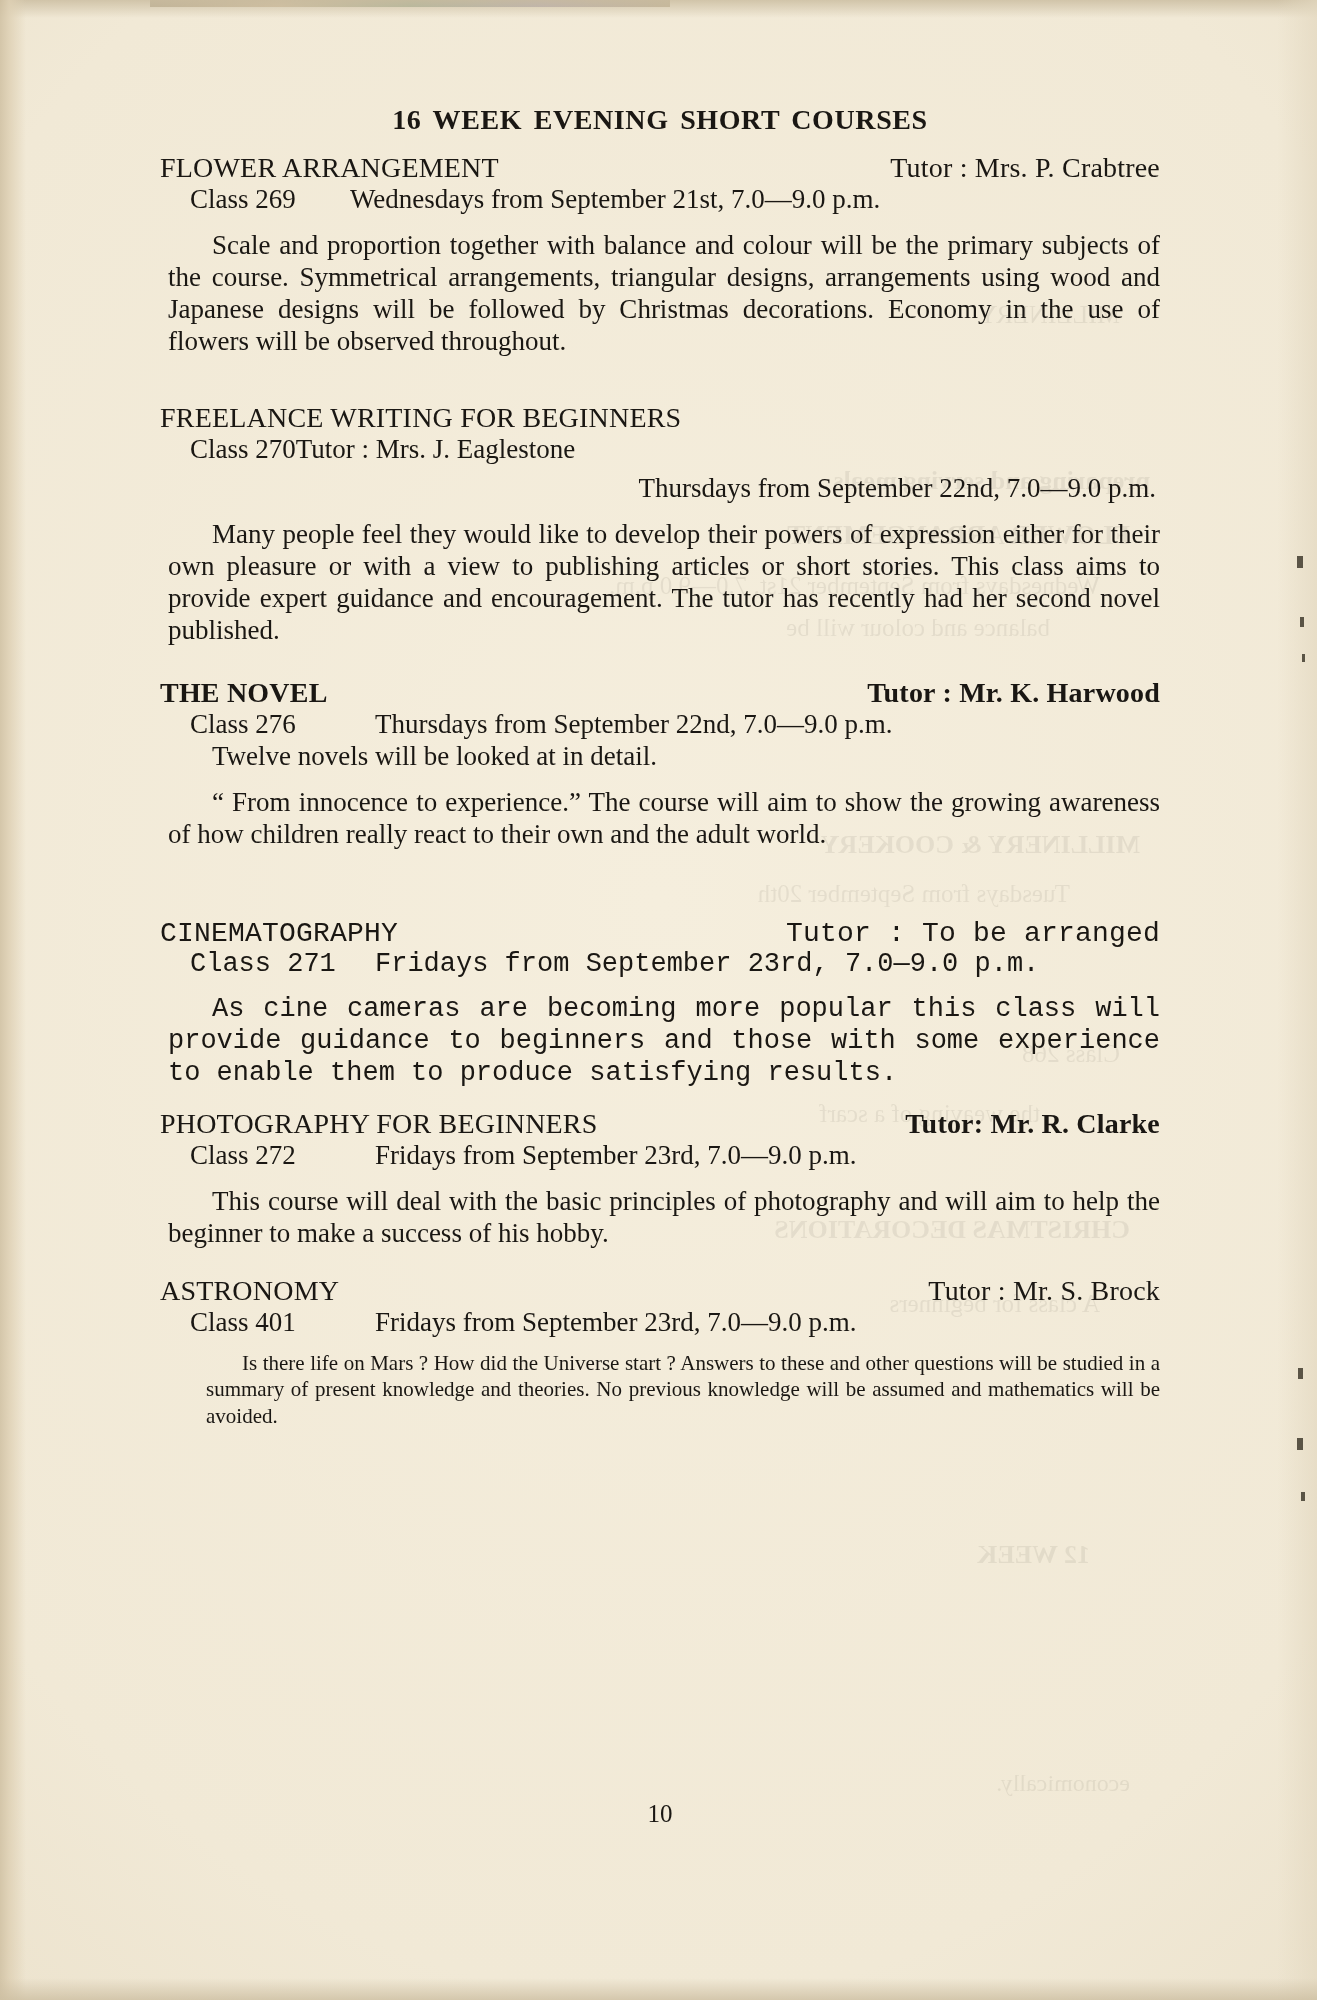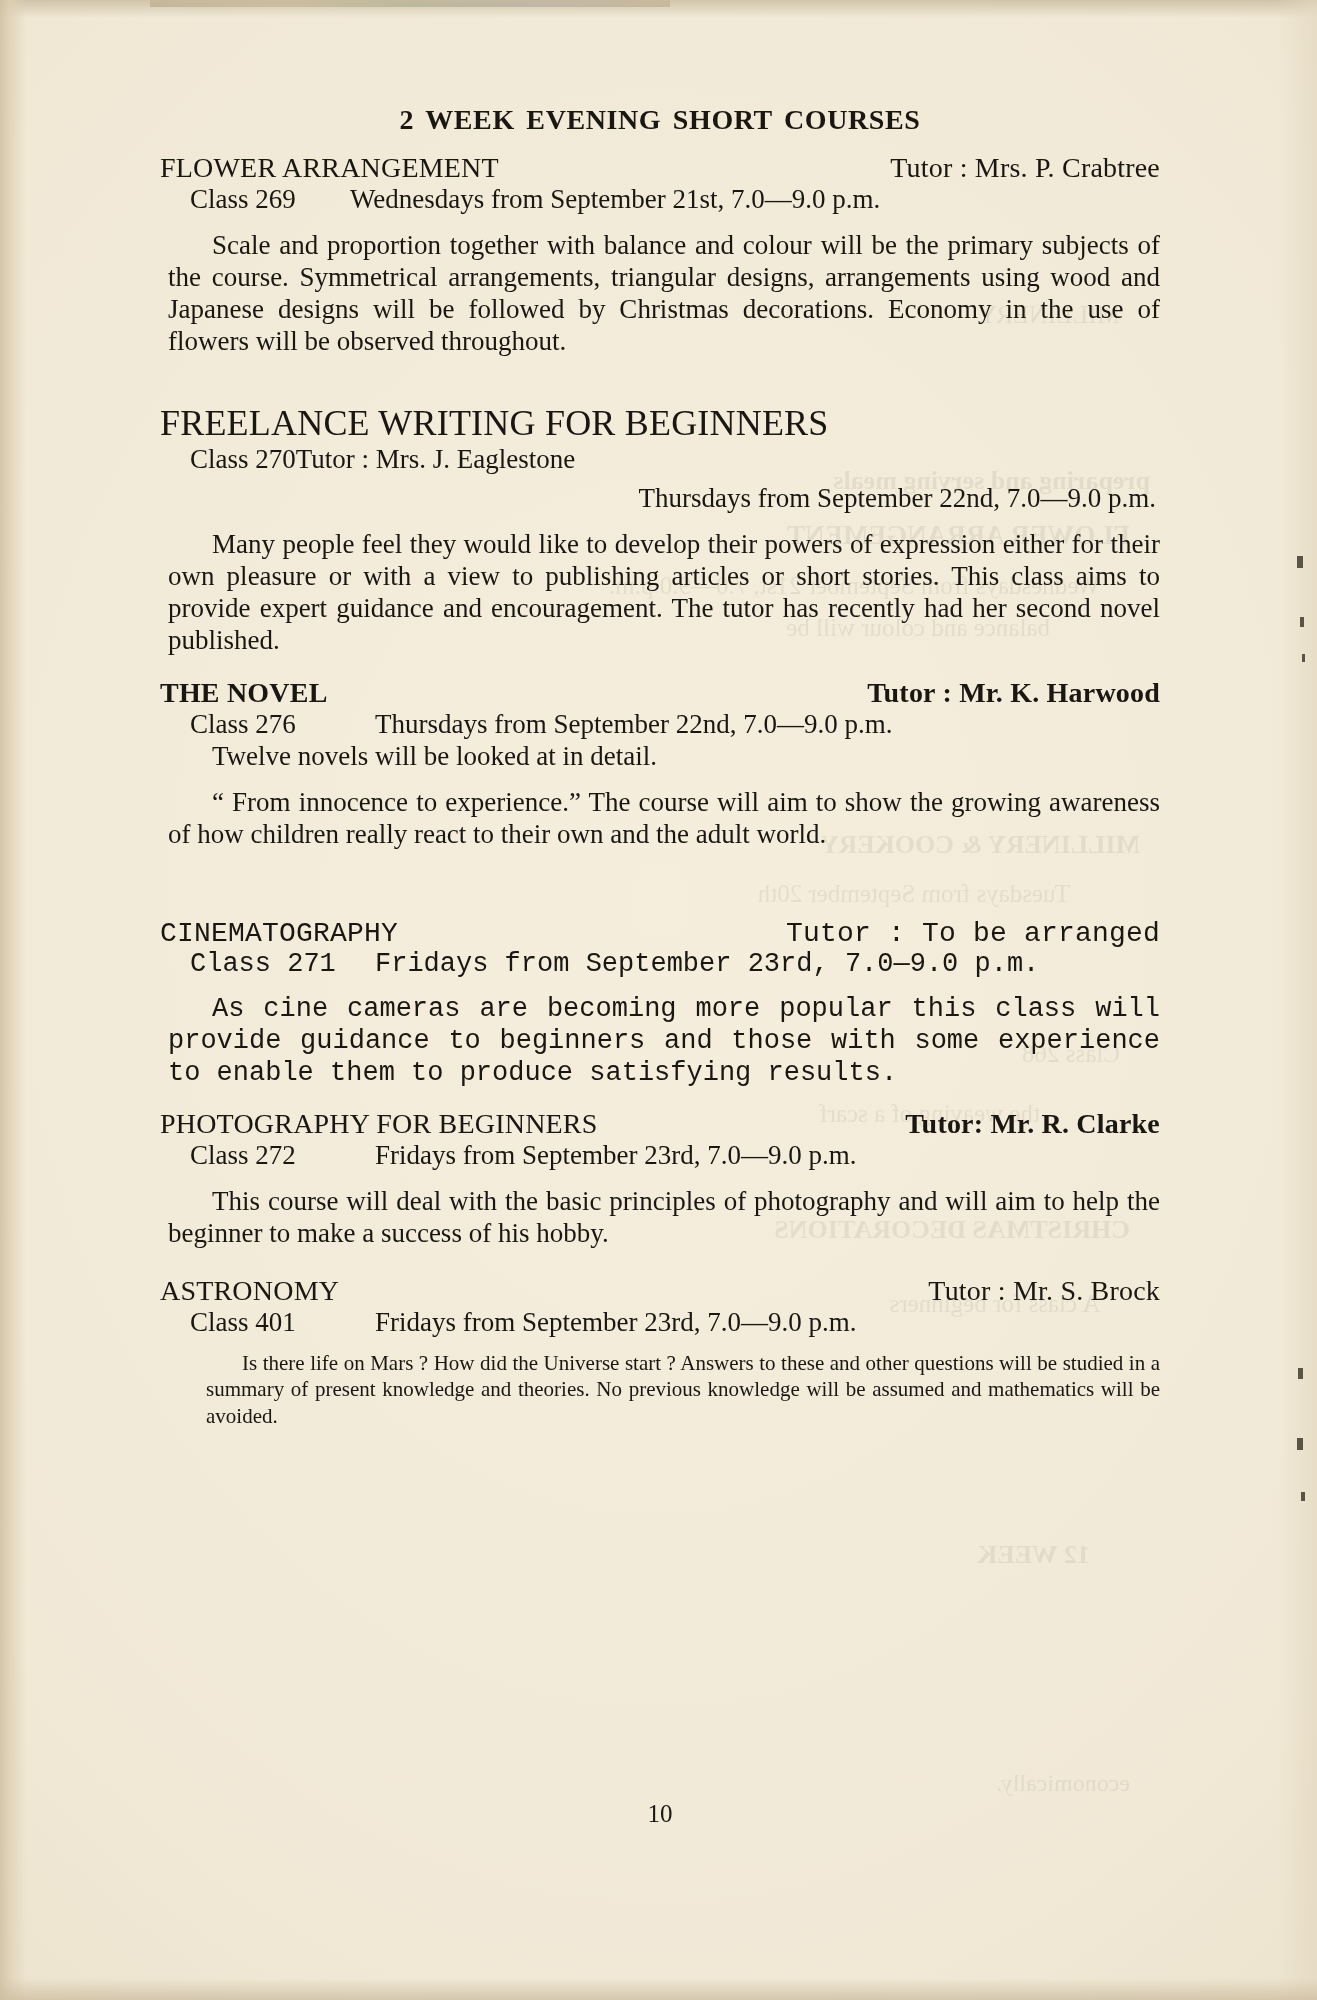--- a/index.html
+++ b/index.html
@@ -79,21 +79,21 @@
     justify-content:space-between;
     align-items:baseline;
     font-size:28px;
     letter-spacing:.2px;
   }
   .head-row .title{white-space:nowrap;}
   .head-row .tutor{white-space:nowrap;}
   .head-row .tutor.bold{font-weight:bold;}
 
   .block-title{
-    font-size:36px;
+    font-size:28px;
     letter-spacing:.2px;
   }
 
   .class-row{
     display:flex;
     font-size:27px;
     margin-top:0;
   }
   .class-row .cls{width:190px;padding-left:30px;box-sizing:border-box;white-space:nowrap;}
   .class-row .when{white-space:nowrap;}
@@ -163,21 +163,21 @@
     <div style="top:830px;left:20px;font-size:26px;font-weight:bold;">MILLINERY &amp; COOKERY</div>
     <div style="top:880px;left:90px;font-size:25px;">Tuesdays from September 20th</div>
     <div style="top:1040px;left:40px;font-size:25px;">Class 268</div>
     <div style="top:1100px;left:120px;font-size:25px;">the weaving of a scarf</div>
     <div style="top:1215px;left:30px;font-size:26px;font-weight:bold;">CHRISTMAS DECORATIONS</div>
     <div style="top:1290px;left:60px;font-size:25px;">A class for beginners</div>
     <div style="top:1540px;left:70px;font-size:26px;font-weight:bold;">12 WEEK</div>
     <div style="top:1770px;left:30px;font-size:24px;">economically.</div>
   </div>
 
-  <h1 class="doc-title">2 WEEK EVENING SHORT COURSES</h1>
+  <h1 class="doc-title">16 WEEK EVENING SHORT COURSES</h1>
 
   <div class="course" style="top:152px;">
     <div class="head-row">
       <span class="title">FLOWER ARRANGEMENT</span>
       <span class="tutor">Tutor : Mrs. P. Crabtree</span>
     </div>
     <div class="class-row">
       <span class="cls">Class 269</span>
       <span class="when">Wednesdays from September 21st, 7.0—9.0 p.m.</span>
     </div>

